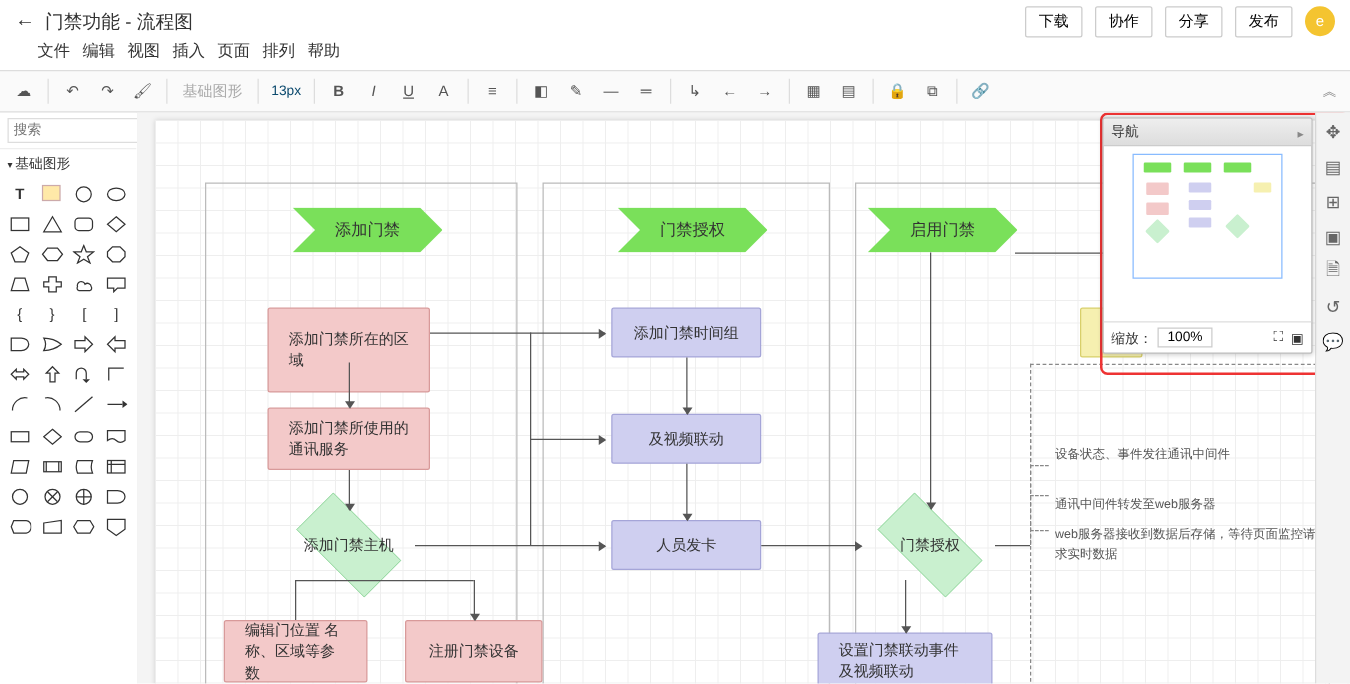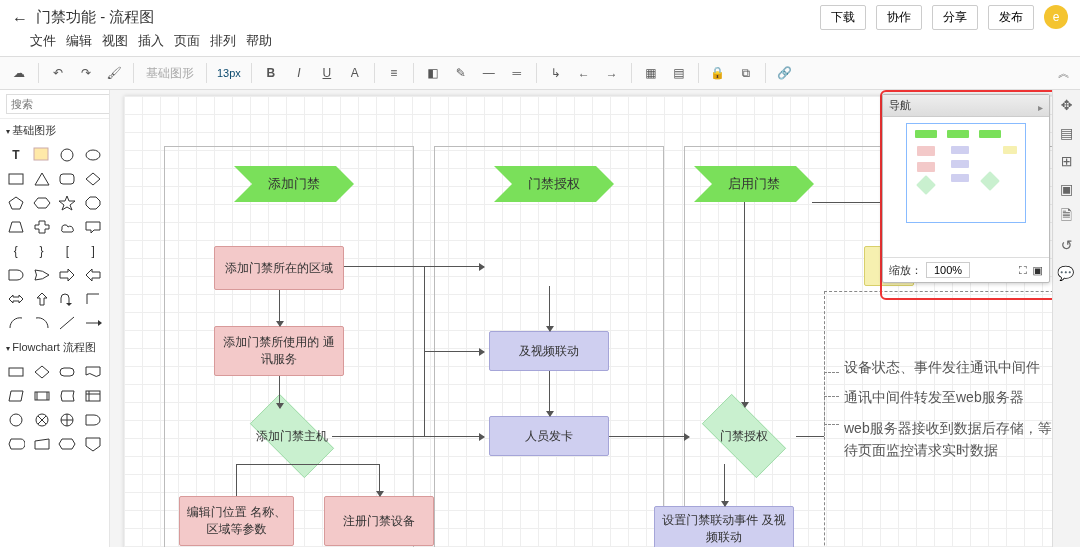--- a/index.html
+++ b/index.html
@@ -39,30 +39,30 @@
 .shape-cell{height:22px;display:flex;align-items:center;justify-content:center;cursor:pointer}
 .shape-cell svg{width:18px;height:16px}
 
 
 .canvas-wrap{flex:1;position:relative;background:#f4f4f4;overflow:hidden}
 .canvas{position:absolute;left:14px;top:6px;width:960px;height:620px;background:#fff;box-shadow:0 0 4px rgba(0,0,0,.15);
   background-image:linear-gradient(#eee 1px,transparent 1px),linear-gradient(90deg,#eee 1px,transparent 1px);
   background-size:18px 18px}
 
 
-.node{position:absolute;font-size:12px;display:flex;align-items:center;justify-content:center;text-align:center;padding:4px}
+.node{position:absolute;font-size:12px;display:flex;align-items:center;justify-content:center;text-align:left;padding:16px}
 .arrow-banner{background:#7ae05a;clip-path:polygon(0 0,85% 0,100% 50%,85% 100%,0 100%,15% 50%);width:120px;height:36px;font-size:13px}
 .box-pink{background:#f3c9c9;border:1px solid #d89a9a;width:130px;min-height:44px;border-radius:2px}
 .box-purple{background:#cfcff0;border:1px solid #a5a5d8;width:120px;height:40px;border-radius:2px}
 .box-yellow{background:#f6f0b0;border:1px solid #d8cf6a;width:120px;height:40px;border-radius:2px}
 .diamond{width:110px;height:60px;display:flex;align-items:center;justify-content:center}
 .diamond span{position:relative;z-index:1;font-size:12px}
 .diamond::before{content:"";position:absolute;inset:0;background:#c9f0cf;border:1px solid #8fd49a;transform:rotate(45deg) scale(.7,.7)}
 .dashed-box{position:absolute;border:1px dashed #888;width:260px;height:350px}
-.notes{position:absolute;font-size:14px;color:#555;line-height:1.6;width:210px}
+.notes{position:absolute;font-size:10px;color:#555;line-height:1.6;width:210px}
 .hl-border{position:absolute;border:2px solid #e33;border-radius:6px;pointer-events:none}
 
 
 .conn{position:absolute;background:#555}
 .conn.h{height:1px}
 .conn.v{width:1px}
 .conn.dash{background:none;border-top:1px dashed #888}
 .conn.dashv{width:0;background:none;border-left:1px dashed #888}
 .arr-r::after{content:"";position:absolute;right:-5px;top:-3px;border:4px solid transparent;border-left:6px solid #555}
 .arr-d::after{content:"";position:absolute;bottom:-5px;left:-3px;border:4px solid transparent;border-top:6px solid #555}
@@ -299,21 +299,20 @@
               <line x1="2" y1="14" x2="16" y2="2" stroke="#333"></line>
             </svg>
           </div>
         <div class="shape-cell">
             <svg>
               <line x1="2" y1="8" x2="14" y2="8" stroke="#333"></line>
               <polygon points="14,5 18,8 14,11" fill="#333"></polygon>
             </svg>
           </div>
       </div>
-      <div class="cat-hdr">Flowchart 流程图</div>
       <div class="shapes-grid">
         <div class="shape-cell">
             <svg>
               <rect x="2" y="4" width="14" height="8" fill="none" stroke="#333"></rect>
             </svg>
           </div>
         <div class="shape-cell">
             <svg>
               <polygon points="9,2 16,8 9,14 2,8" fill="none" stroke="#333"></polygon>
             </svg>
@@ -406,41 +405,42 @@
         <div style="position:absolute;left:310px;top:50px;width:230px;height:490px;border:1px solid #bbb"></div>
         <div style="position:absolute;left:560px;top:50px;width:380px;height:490px;border:1px solid #bbb"></div>
 
         <div class="node arrow-banner" style="left:110px;top:70px">添加门禁</div>
         <div class="node arrow-banner" style="left:370px;top:70px">门禁授权</div>
         <div class="node arrow-banner" style="left:570px;top:70px">启用门禁</div>
 
         <div class="node box-pink" style="left:90px;top:150px">添加门禁所在的区域</div>
         <div class="node box-pink" style="left:90px;top:230px;height:50px">添加门禁所使用的
 通讯服务</div>
-        <div class="node diamond" style="left:113px;top:310px">
+        <div class="node diamond" style="left:100px;top:310px">
             <span>添加门禁主机</span>
           </div>
         <div class="node box-pink" style="left:55px;top:400px;width:115px;height:50px">编辑门位置
 名称、区域等参数</div>
         <div class="node box-pink" style="left:200px;top:400px;width:110px;height:50px">注册门禁设备</div>
 
+        <div class="node box-purple" style="left:365px;top:150px">添加门禁时间组</div>
         <div class="node box-purple" style="left:365px;top:235px">及视频联动</div>
         <div class="node box-purple" style="left:365px;top:320px">人员发卡</div>
 
         <div class="node diamond" style="left:565px;top:310px">
             <span>门禁授权</span>
           </div>
         <div class="node box-purple" style="left:530px;top:410px;width:140px;height:46px">设置门禁联动事件
 及视频联动</div>
         <div class="node box-yellow" style="left:740px;top:150px;width:50px">使</div>
 
         <div class="dashed-box" style="left:700px;top:195px"></div>
         <div class="notes" style="left:720px;top:260px">
           <div>设备状态、事件发往通讯中间件</div>
-          <div style="margin-top:8px">通讯中间件转发至web服务器</div>
+          <div style="margin-top:24px">通讯中间件转发至web服务器</div>
           <div style="margin-top:8px">web服务器接收到数据后存储，等待页面监控请求实时数据</div>
         </div>
 
         <div class="conn v arr-d" style="left:155px;top:194px;height:36px"></div>
         <div class="conn v arr-d" style="left:155px;top:280px;height:32px"></div>
         <div class="conn v" style="left:112px;top:368px;height:32px"></div>
         <div class="conn h" style="left:112px;top:368px;width:88px"></div>
         <div class="conn v arr-d" style="left:255px;top:368px;height:32px"></div>
         <div class="conn h" style="left:200px;top:368px;width:55px"></div>
 

